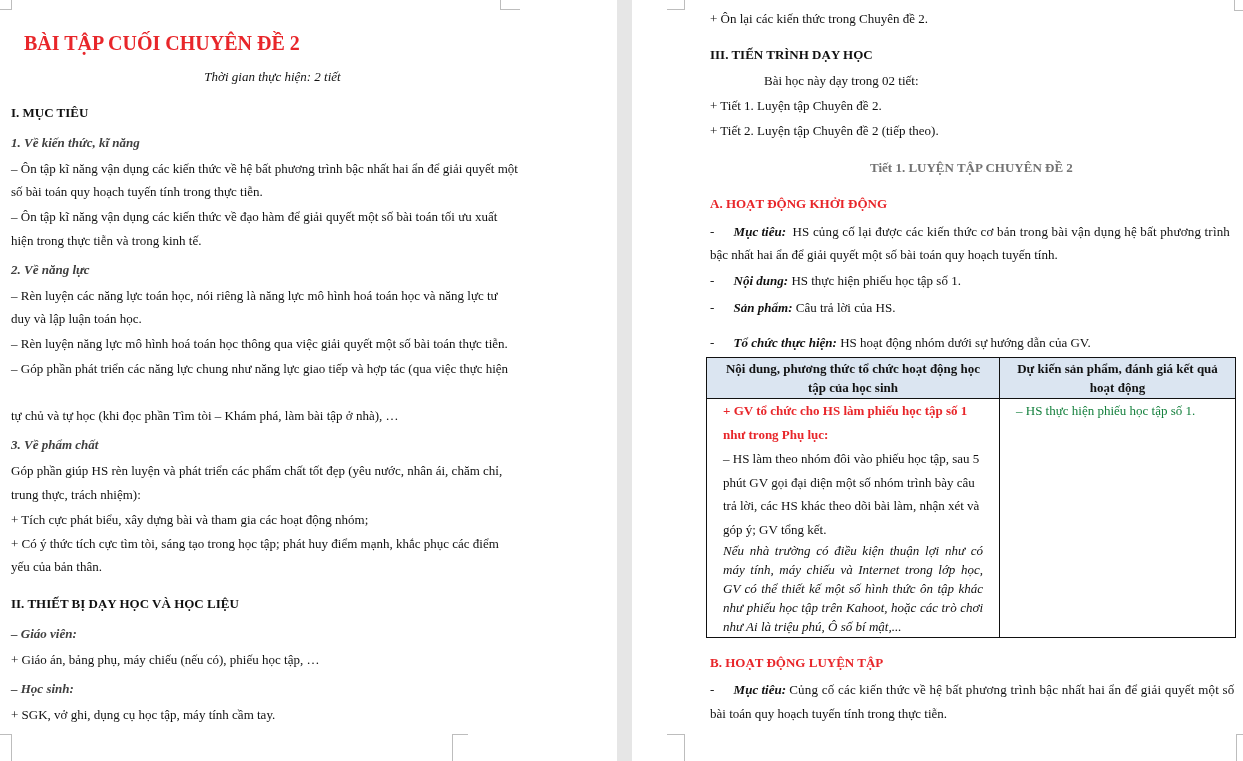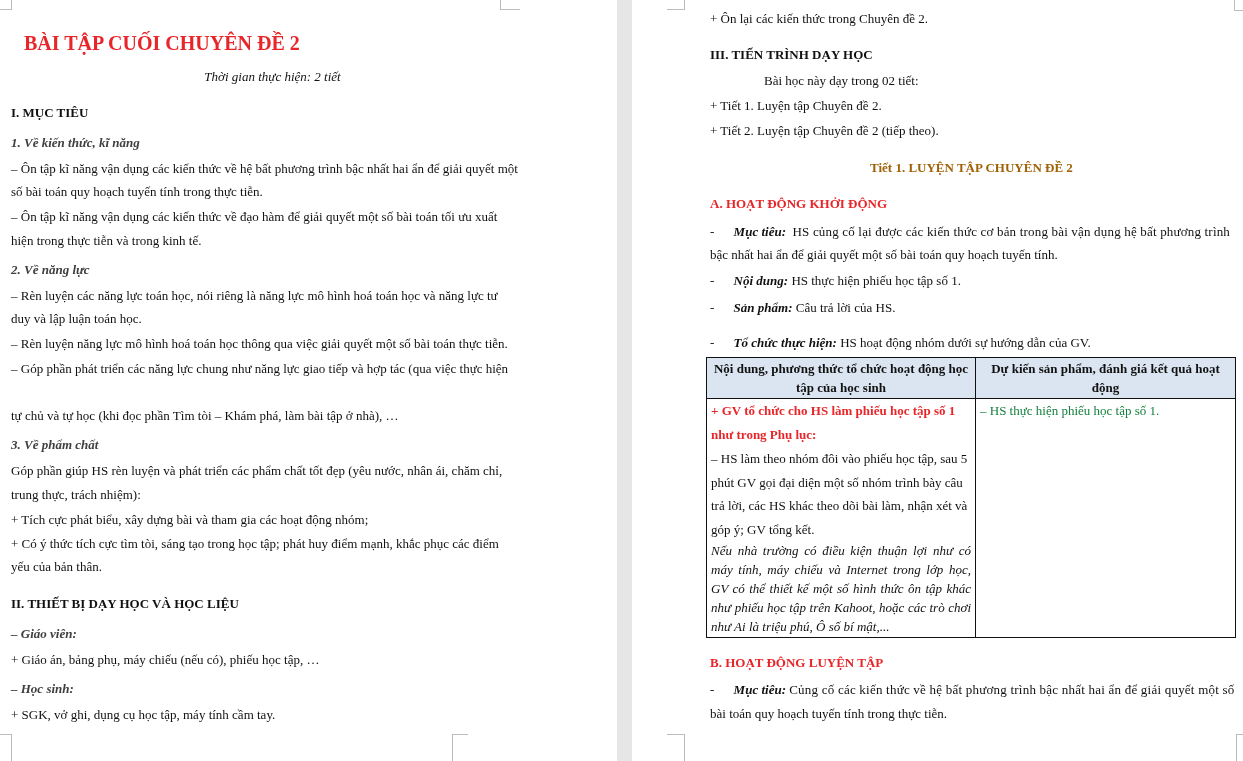--- a/index.html
+++ b/index.html
@@ -7,24 +7,24 @@
          font-family:"Liberation Serif", "DejaVu Serif", serif; color:#111; }
   .page { position:absolute; top:0; height:761px; background:#fff; overflow:hidden; }
   #page1 { left:0; width:617px; }
   #page2 { left:632px; width:611px; }
   .mark { position:absolute; border-color:#bdbdbd; border-style:solid; width:0; height:0; }
   .txt { position:absolute; font-size:13px; line-height:13px; white-space:nowrap; }
   .title { font-size:20px; line-height:20px; font-weight:bold; color:#e8262a; }
   .h1 { font-weight:bold; font-size:13px; }
   .purple { color:#404040; font-weight:bold; font-style:italic; }
   .red-h { color:#e8262a; font-weight:bold; }
-  .green-h { color:#a16207; font-weight:bold; }
+  .green-h { color:#737373; font-weight:bold; }
   .bi { font-weight:bold; font-style:italic;margin-left:16px; }
   table.lesson { position:absolute; left:74px; top:357px; width:530px; border-collapse:collapse; font-size:13px; }
-  table.lesson td, table.lesson th { border:1.3px solid #111; vertical-align:top; padding:0 4px; }
+  table.lesson td, table.lesson th { border:1.3px solid #111; vertical-align:top; padding:0 16px; }
   table.lesson th { background:#dbe5f1; font-weight:bold; text-align:center; line-height:19px; padding-top:1px; padding-bottom:1px; }
   .cell-red { color:#e8262a; font-weight:bold; line-height:24px; }
   .cell-line { line-height:23.5px; }
   .cell-it { font-style:italic; line-height:19px; text-align:justify; padding-bottom:1px; }
 </style>
 </head>
 <body>
 
 <div class="page" id="page1">
   <div class="mark" style="left:0;top:0;width:12px;height:9px;border-width:0 0 1px 0;"></div>

